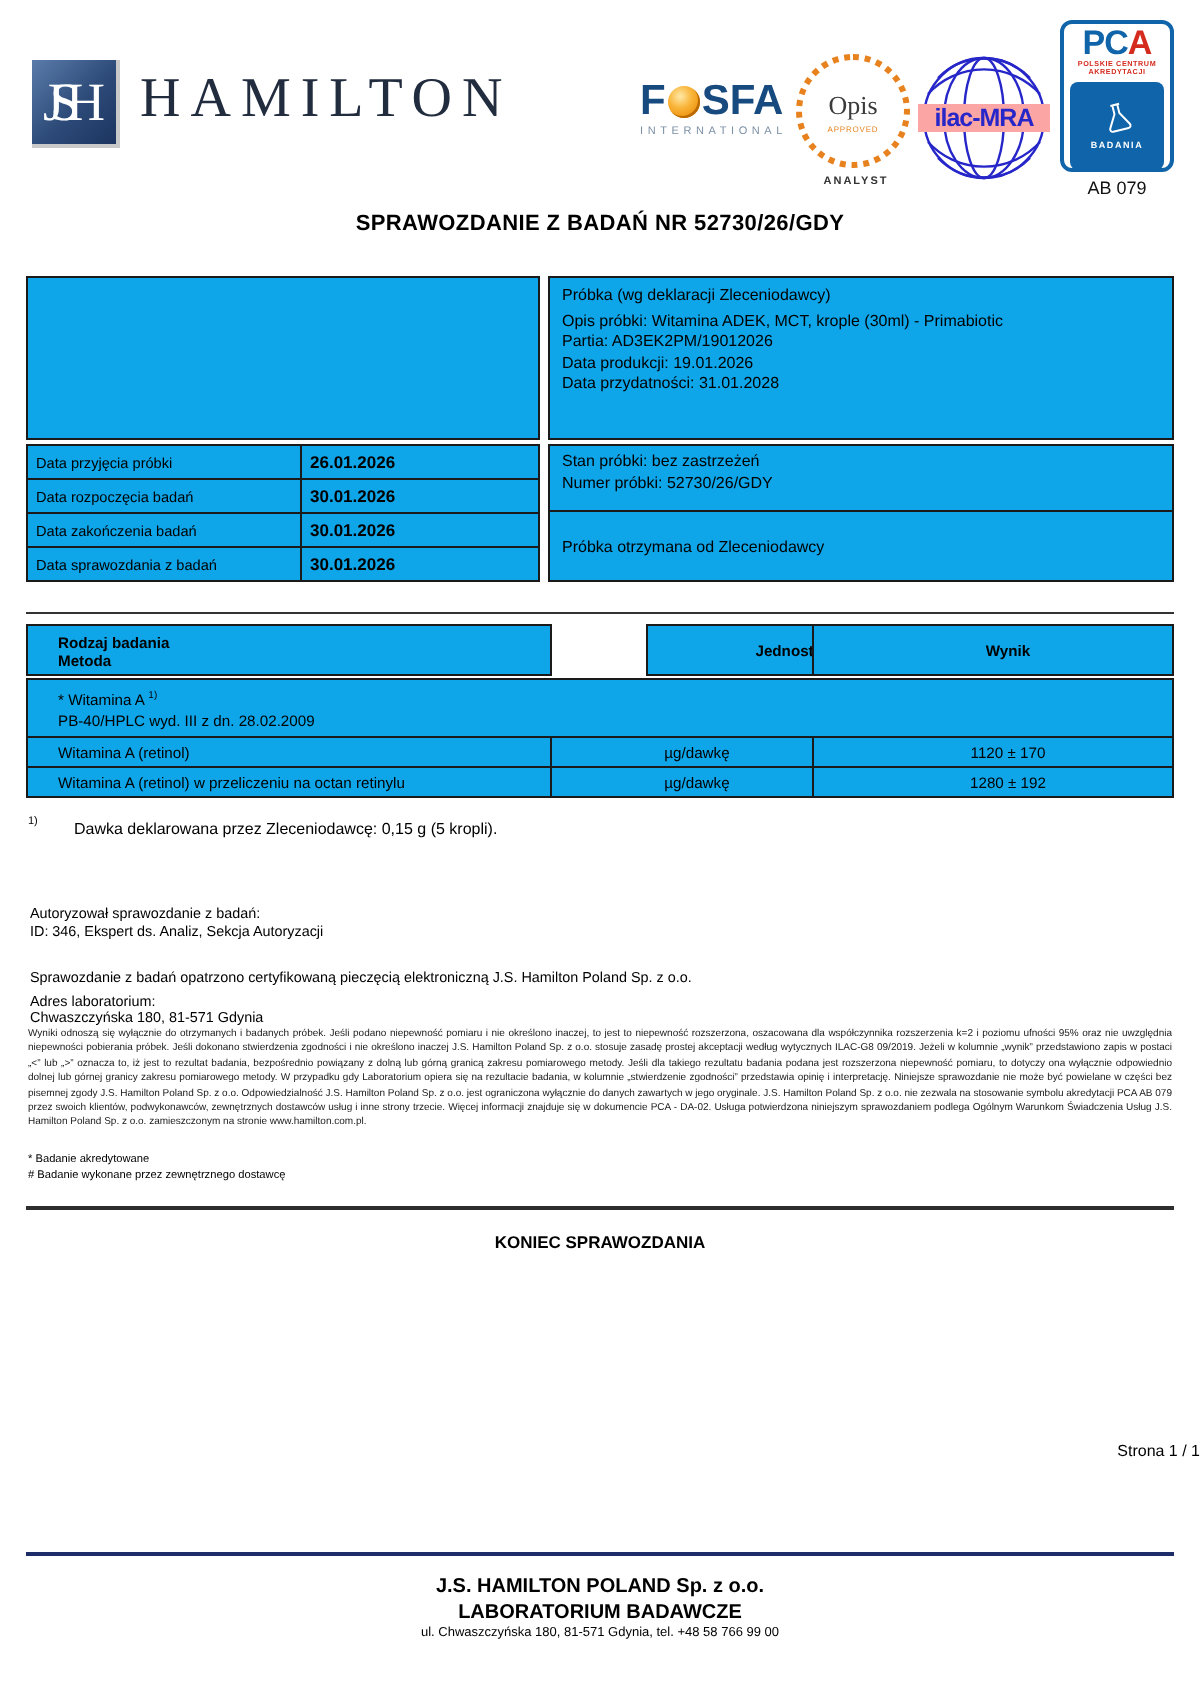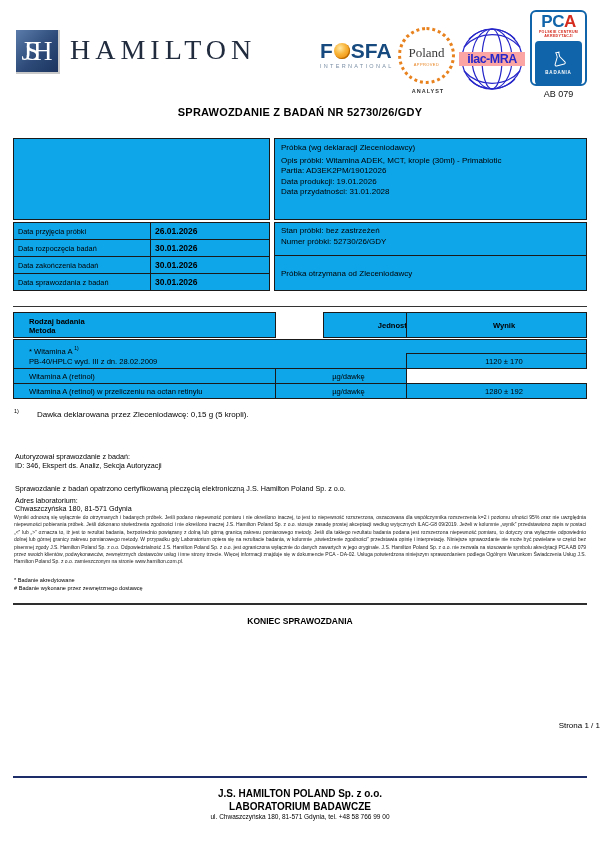--- a/index.html
+++ b/index.html
@@ -69,21 +69,21 @@
   
   .res { left:13px; top:312px; width:574px; }
   .res .cell { font-size:7.6px;padding-left:15px; }
   .h-type { left:0; top:0; width:263px; height:26px; padding:4px 0 0 4px; font-weight:bold; line-height:9.2px; }
   .h-unit { left:262px; top:0; width:132px; height:26px; font-weight:bold; display:flex; align-items:center; justify-content:center;margin-left:48px; }
   .h-result { left:393px; top:0; width:181px; height:26px; font-weight:bold; display:flex; align-items:center; justify-content:center; }
   .m-row { left:0; top:27px; width:574px; height:30px; padding:3px 0 0 4px; line-height:10px; font-size:7.8px; }
   .m-row sup, .fn-sup { font-size:5px; vertical-align:super; }
   .ra-p { left:0; top:56px; width:263px; height:16px; line-height:15px; padding-left:4px; font-size:8px; }
   .ra-u { left:262px; top:56px; width:132px; height:16px; line-height:15px; text-align:center; font-size:8px; }
-  .ra-r { left:393px; top:41px; width:181px; height:16px; line-height:15px; text-align:center; font-size:8px; }
+  .ra-r { left:393px; top:56px; width:181px; height:16px; line-height:15px; text-align:center; font-size:8px; }
   .rb { top:71px !important; }
 
   .fn-sup { left:14px; top:408px; font-size:5.5px; }
   .fn-text { left:37px; top:410px; font-size:8px; }
 
   
   .auth1 { left:15px; top:452px; font-size:7.2px; }
   .auth2 { left:15px; top:461px; font-size:7.2px; }
   .seal  { left:15px; top:484px; font-size:7.2px; }
   .adr-l { left:15px; top:496px; font-size:7.2px; }
@@ -118,21 +118,21 @@
     <div class="fosfa-row">
       <span>F</span>
       <span class="fosfa-globe"></span>
       <span>SFA</span>
     </div>
     <div class="fosfa-sub">INTERNATIONAL</div>
   </div>
 
   <div class="abs gafta">
     <div class="gafta-circle">
-      <div class="gafta-name">Poland</div>
+      <div class="gafta-name">Opis</div>
       <div class="gafta-approved">APPROVED</div>
     </div>
     <div class="gafta-analyst">ANALYST</div>
   </div>
 
   <div class="abs ilac">
     <svg width="66" height="66" viewBox="0 0 66 66">
       <g fill="none" stroke="#2626c9" stroke-width="1.2">
         <circle cx="33" cy="33" r="30"></circle>
         <ellipse cx="33" cy="33" rx="20" ry="30"></ellipse>

